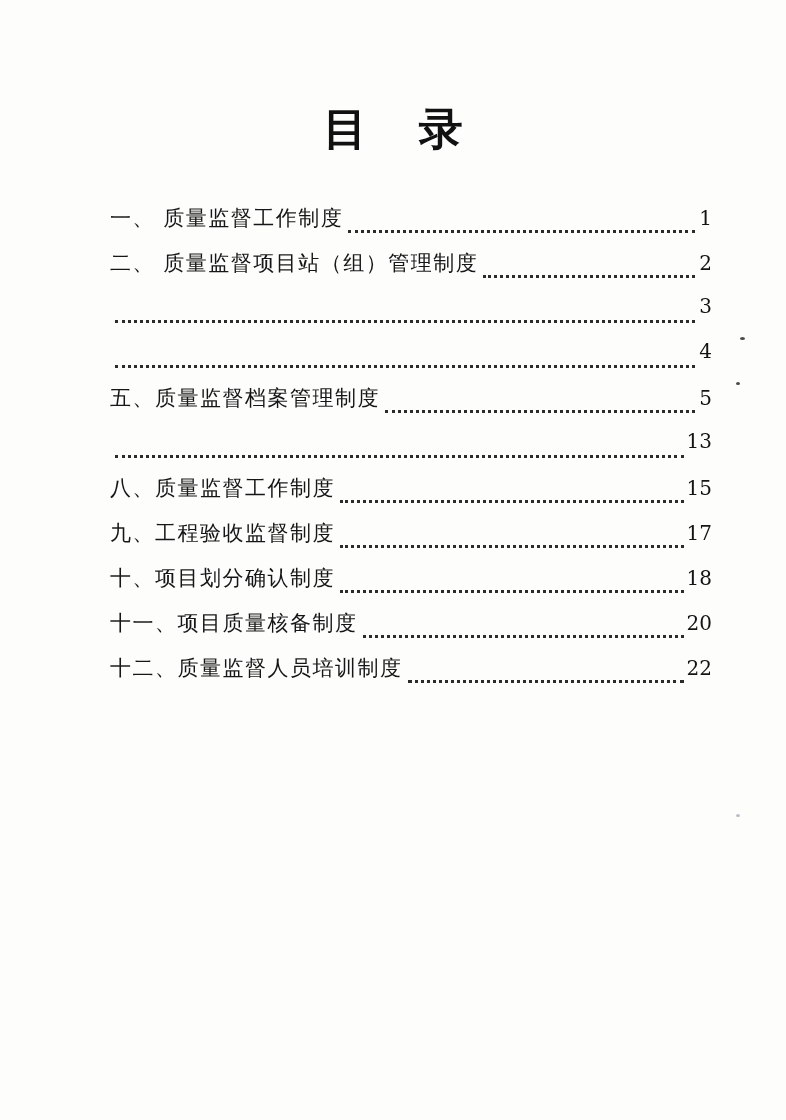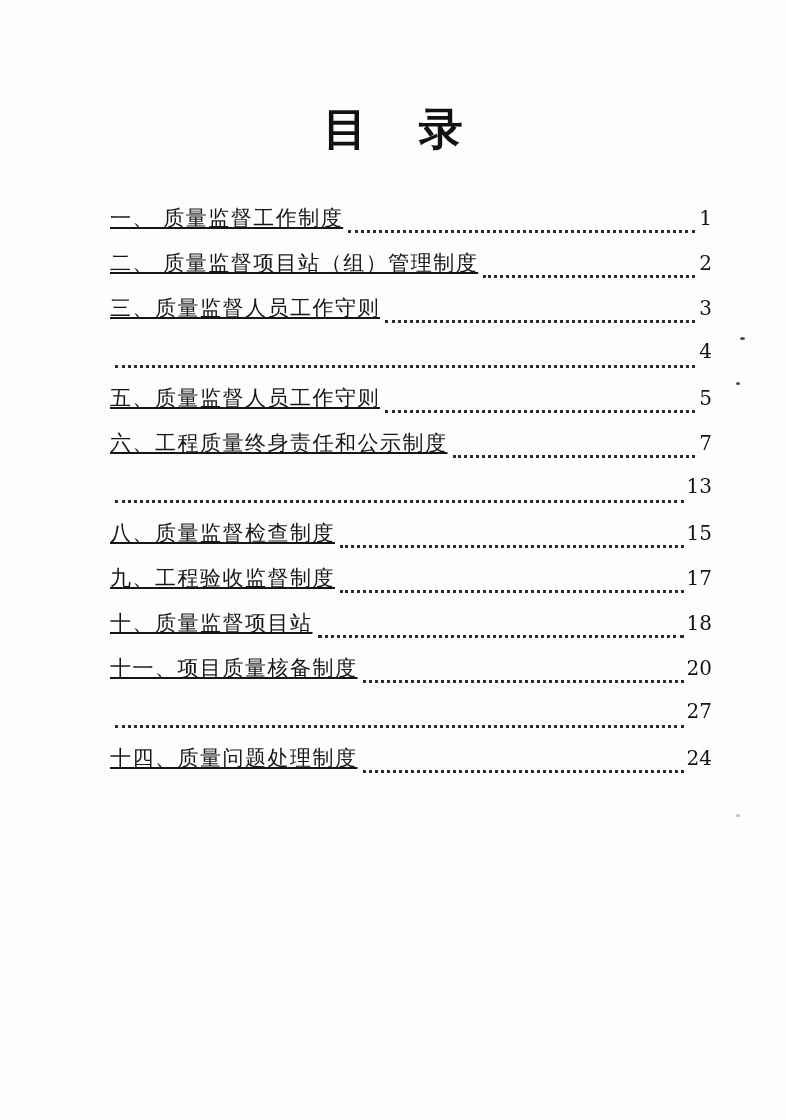--- a/index.html
+++ b/index.html
@@ -43,21 +43,20 @@
     align-items: baseline;
     height: 45px;
     font-size: 21px;
   }
   .toc-label {
     white-space: pre;
     letter-spacing: 1.5px;
     font-weight: 500;
     flex: 0 0 auto;
     color: #161616;
-    text-decoration: underline;
   }
   .toc-leader {
     flex: 1 1 auto;
     align-self: flex-end;
     border-bottom: 3px dotted #2b2b2b;
     margin: 0 3px 16px 5px;
     min-width: 20px;
   }
   .toc-page {
     flex: 0 0 auto;
@@ -89,80 +88,70 @@
     <span class="toc-page">1</span>
   </div>
 
   <div class="toc-row">
     <span class="toc-label">二、 质量监督项目站（组）管理制度</span>
     <span class="toc-leader"></span>
     <span class="toc-page">2</span>
   </div>
 
   <div class="toc-row">
-    <span class="toc-label">三、质量监督人员工作守则</span>
     <span class="toc-leader"></span>
     <span class="toc-page">3</span>
   </div>
 
   <div class="toc-row">
     <span class="toc-leader"></span>
     <span class="toc-page">4</span>
   </div>
 
   <div class="toc-row">
-    <span class="toc-label">五、质量监督人员工作守则</span>
+    <span class="toc-label">五、质量监督档案管理制度</span>
     <span class="toc-leader"></span>
     <span class="toc-page">5</span>
   </div>
 
-  <div class="toc-row">
-    <span class="toc-label">六、工程质量终身责任和公示制度</span>
-    <span class="toc-leader"></span>
-    <span class="toc-page">7</span>
-  </div>
 
   <div class="toc-row">
     <span class="toc-leader"></span>
     <span class="toc-page">13</span>
   </div>
 
   <div class="toc-row">
-    <span class="toc-label">八、质量监督检查制度</span>
+    <span class="toc-label">八、质量监督工作制度</span>
     <span class="toc-leader"></span>
     <span class="toc-page">15</span>
   </div>
 
   <div class="toc-row">
     <span class="toc-label">九、工程验收监督制度</span>
     <span class="toc-leader"></span>
     <span class="toc-page">17</span>
   </div>
 
   <div class="toc-row">
-    <span class="toc-label">十、质量监督项目站</span>
+    <span class="toc-label">十、项目划分确认制度</span>
     <span class="toc-leader"></span>
     <span class="toc-page">18</span>
   </div>
 
   <div class="toc-row">
     <span class="toc-label">十一、项目质量核备制度</span>
     <span class="toc-leader"></span>
     <span class="toc-page">20</span>
   </div>
 
   <div class="toc-row">
+    <span class="toc-label">十二、质量监督人员培训制度</span>
     <span class="toc-leader"></span>
-    <span class="toc-page">27</span>
+    <span class="toc-page">22</span>
   </div>
 
 
-  <div class="toc-row">
-    <span class="toc-label">十四、质量问题处理制度</span>
-    <span class="toc-leader"></span>
-    <span class="toc-page">24</span>
-  </div>
 </div>
 
   <span class="speck s1"></span>
   <span class="speck s2"></span>
   <span class="speck s3"></span>
 </div>
 
 </body></html>

